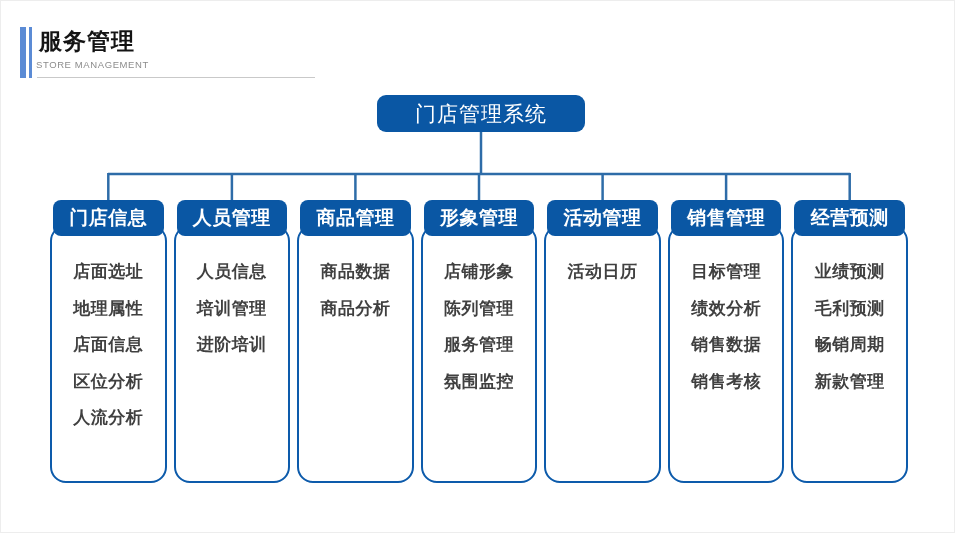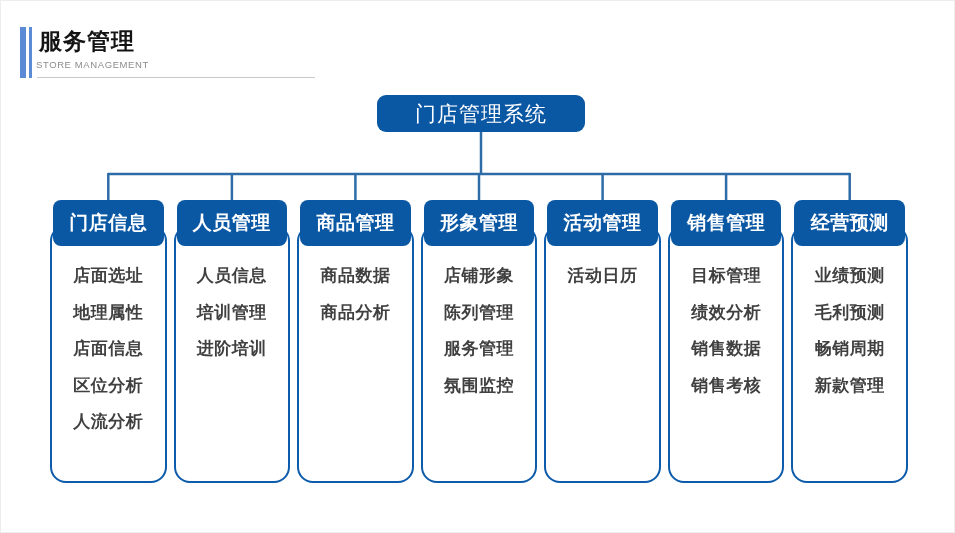--- a/index.html
+++ b/index.html
@@ -39,28 +39,28 @@
     position:absolute;left:50px;top:200px;width:858px;height:283px;
     display:flex;gap:7px;z-index:2;
   }
   .col{position:relative;flex:1;}
   .col-card{
     position:absolute;left:0;right:0;top:25px;bottom:0;
     background:#ffffff;border:2px solid var(--border);border-radius:16px;
     z-index:1;
   }
   .col-header{
-    position:relative;margin:0 3px;height:46px;
+    position:relative;margin:0 3px;height:36px;
     background:var(--node);border-radius:8px;
     display:flex;align-items:center;justify-content:center;
     color:#ffffff;font-size:19px;font-weight:bold;letter-spacing:0.5px;
     z-index:2;
   }
   .col-items{
-    position:relative;z-index:2;padding-top:12px;
+    position:relative;z-index:2;padding-top:18px;
     text-align:center;
   }
   .col-item{
     font-size:17px;font-weight:bold;color:var(--itemtext);
     line-height:36.5px;letter-spacing:0.5px;
   }
 </style>
 </head>
 <body>
 

